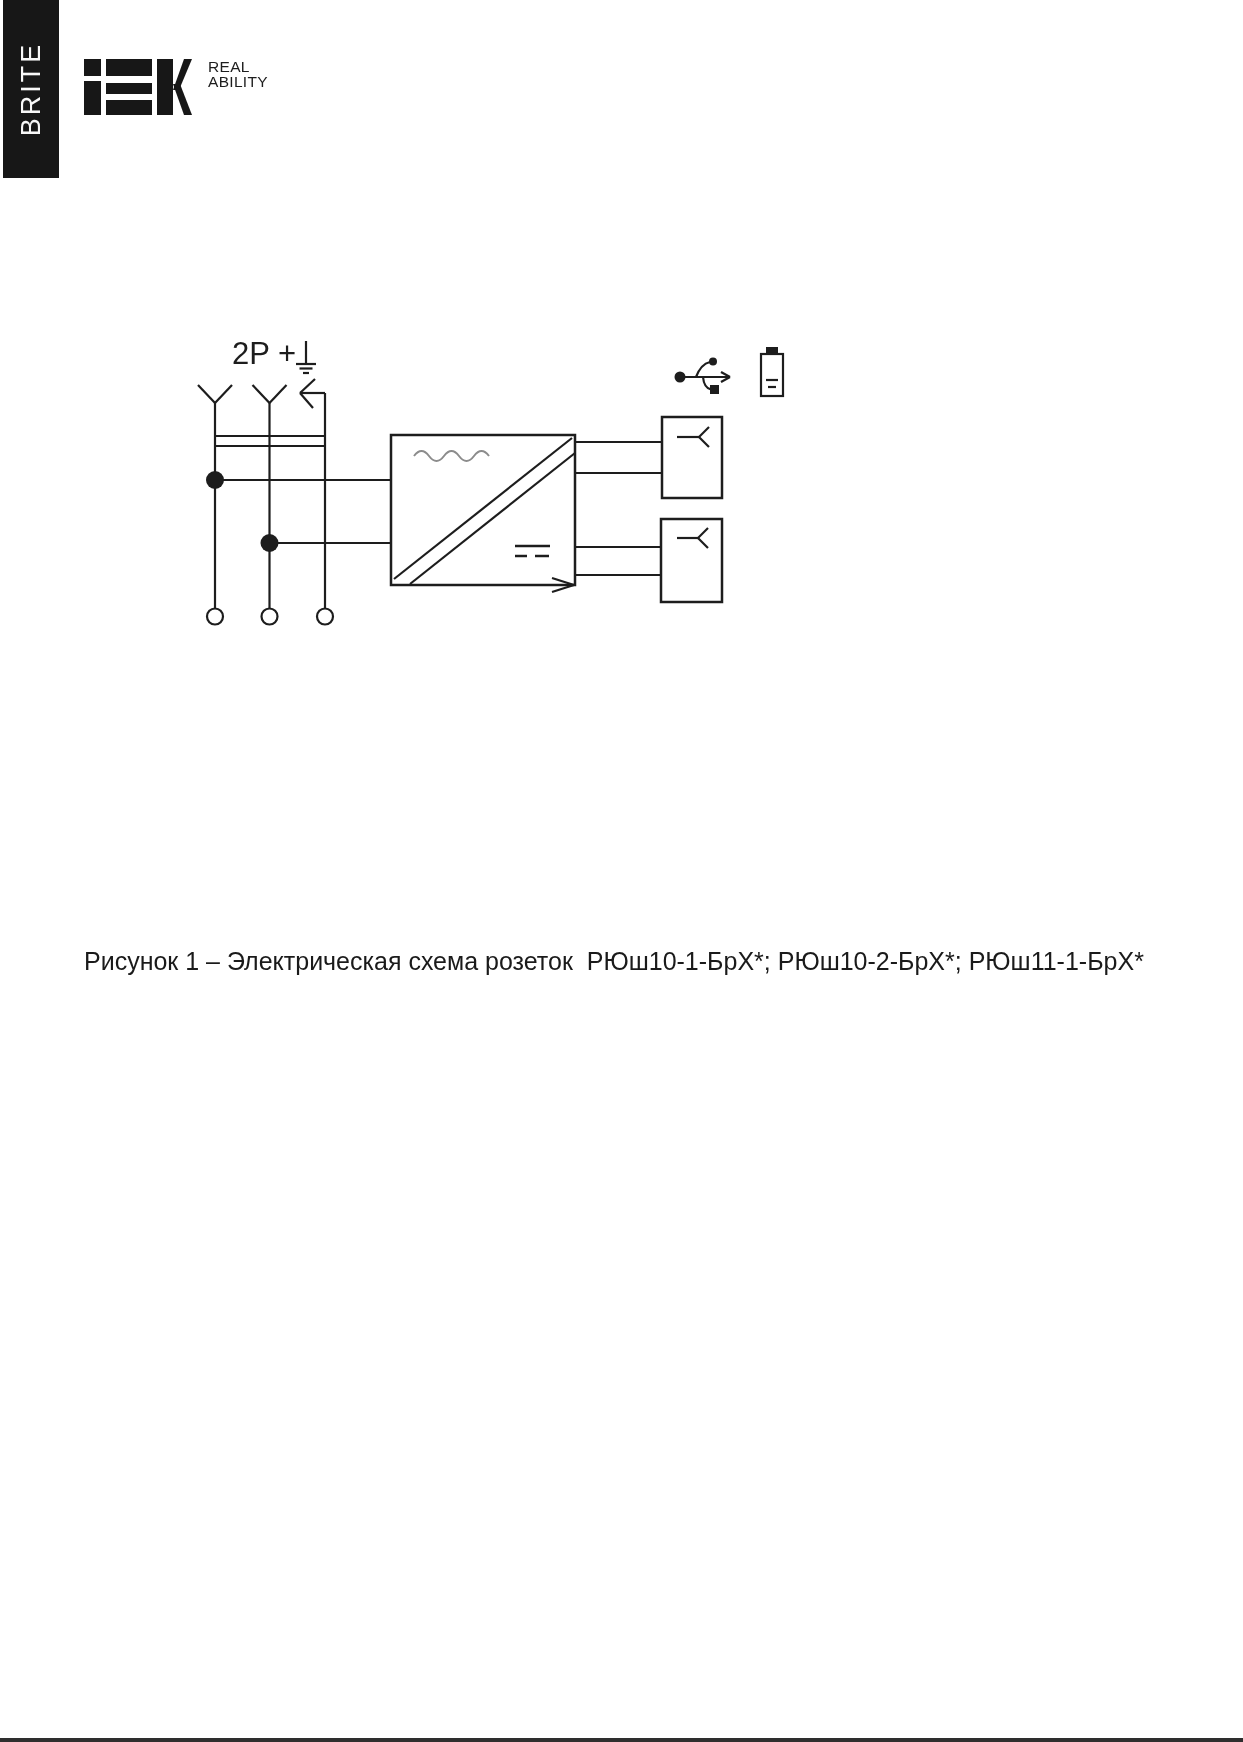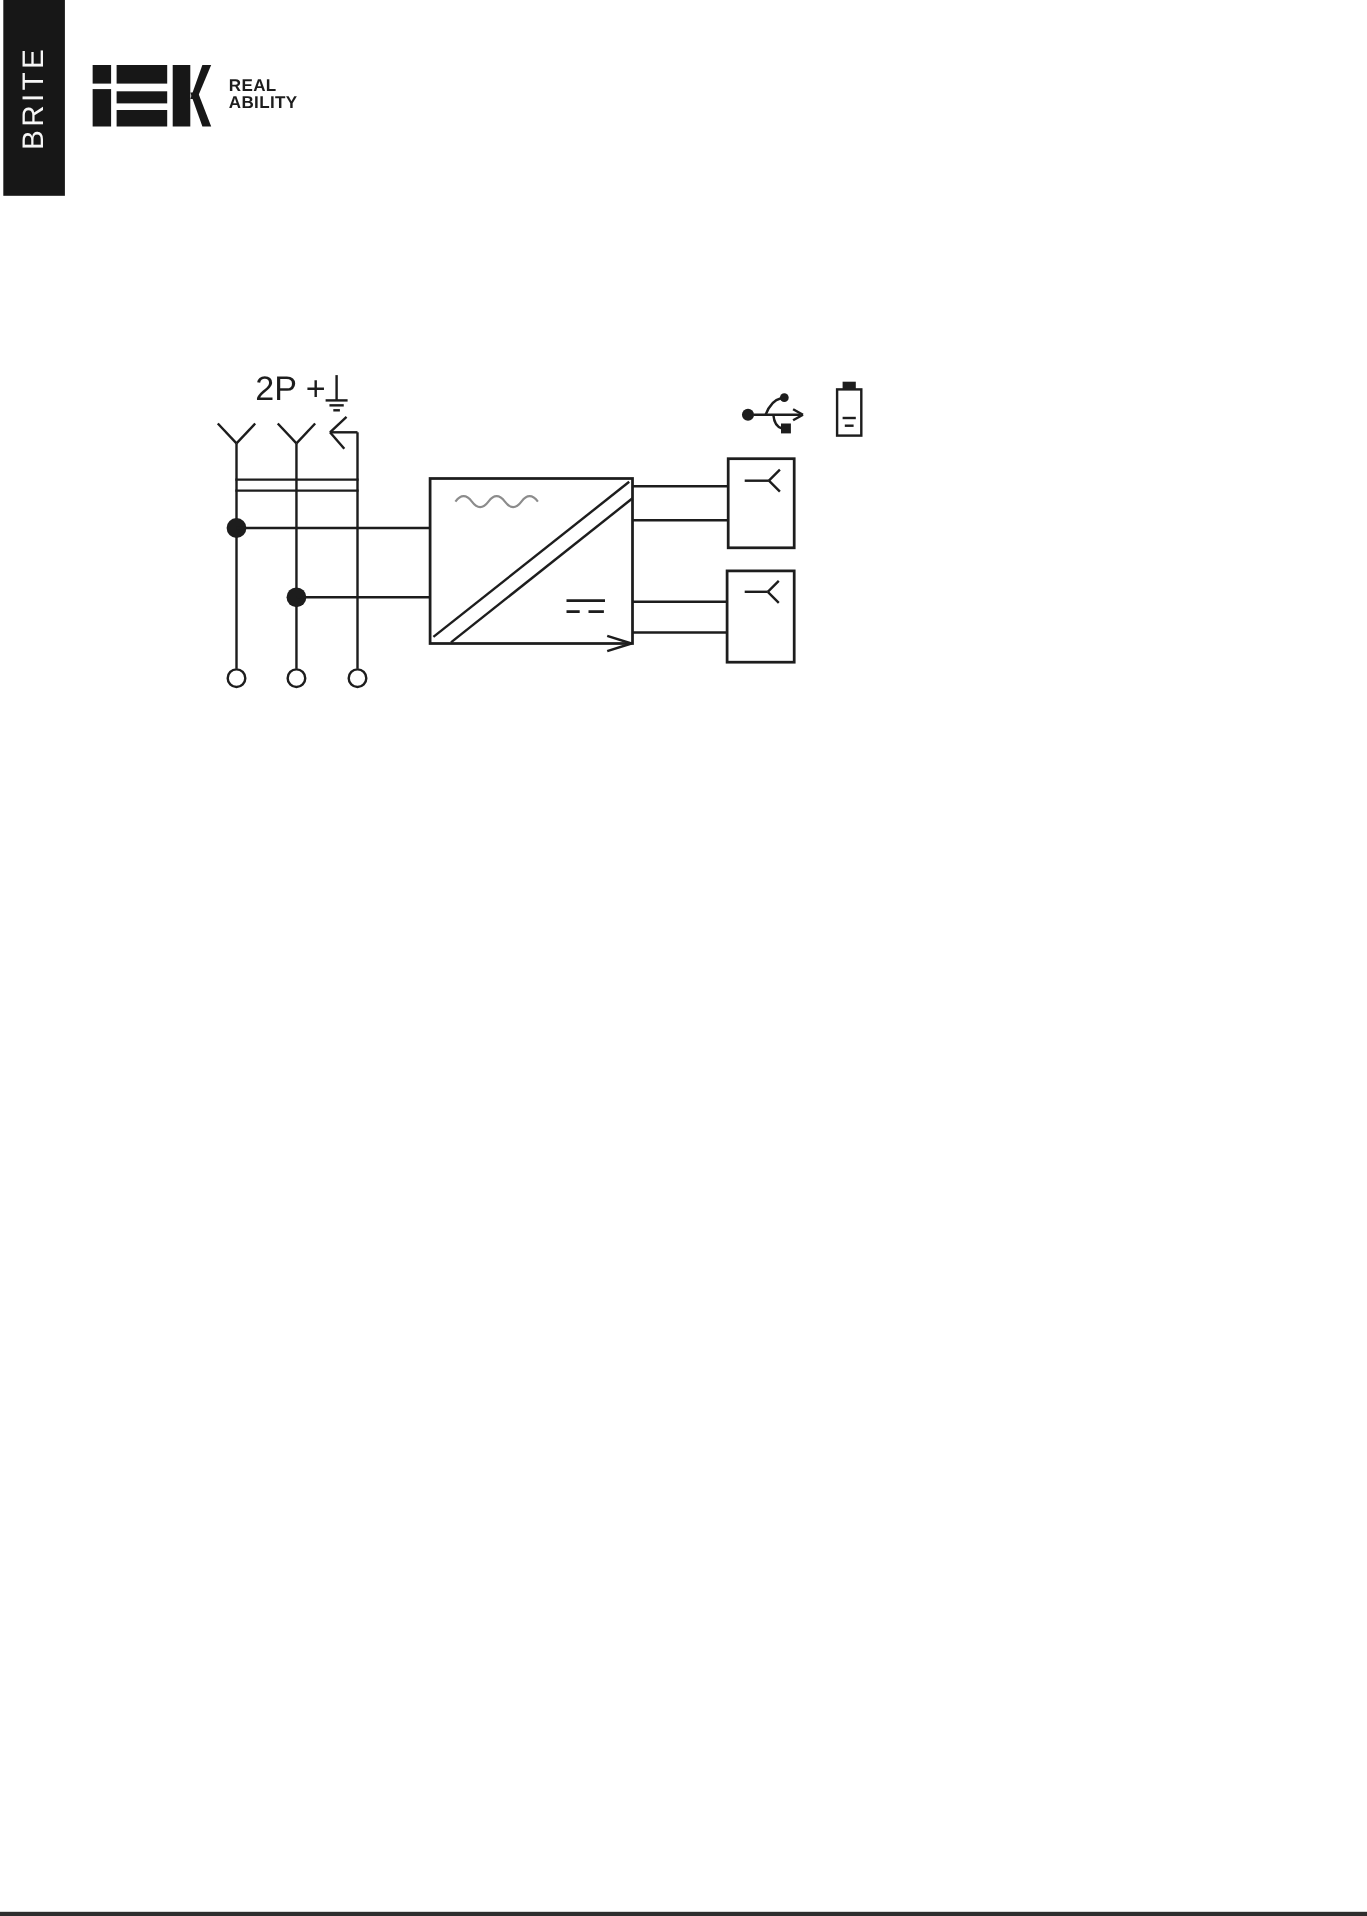--- a/index.html
+++ b/index.html
@@ -17,22 +17,22 @@
     background:#171717;
   }
   .brite-bar span{
     position:absolute;left:50%;top:50%;
     transform:translate(-50%,-50%) rotate(-90deg);
     color:#f7f7f7;font-size:27px;letter-spacing:3px;font-weight:400;
     white-space:nowrap;
   }
   .logo-svg{position:absolute;left:84px;top:59px;}
   .tagline{
-    position:absolute;left:208px;top:72px;
-    font-weight:bold;font-size:15.5px;line-height:14.8px;letter-spacing:0.3px;
+    position:absolute;left:208px;top:60px;
+    font-weight:normal;font-size:15.5px;line-height:14.8px;letter-spacing:0.3px;
   }
   
   .schematic-svg{position:absolute;left:0;top:0;}
   .schematic-svg text{font-family:"Liberation Sans", sans-serif;}
   
   .caption{
     position:absolute;left:84px;top:946px;
     font-size:25px;line-height:1.2;white-space:pre;color:#1a1a1a;
   }
   
@@ -170,16 +170,17 @@
       <g>
         <rect x="761" y="354" width="22" height="42"></rect>
         <rect x="766" y="347" width="12" height="7" fill="#1d1d1d" stroke="none"></rect>
         <line x1="766" y1="380" x2="778" y2="380"></line>
         <line x1="768" y1="387" x2="776" y2="387"></line>
       </g>
 
     </g>
   </svg>
 
+  <div class="caption">Рисунок 1 – Электрическая схема розеток  РЮш10-1-БрХ*; РЮш10-2-БрХ*; РЮш11-1-БрХ*</div>
 
   <div class="bottom-edge"></div>
 
 </div>
 
 </body></html>

